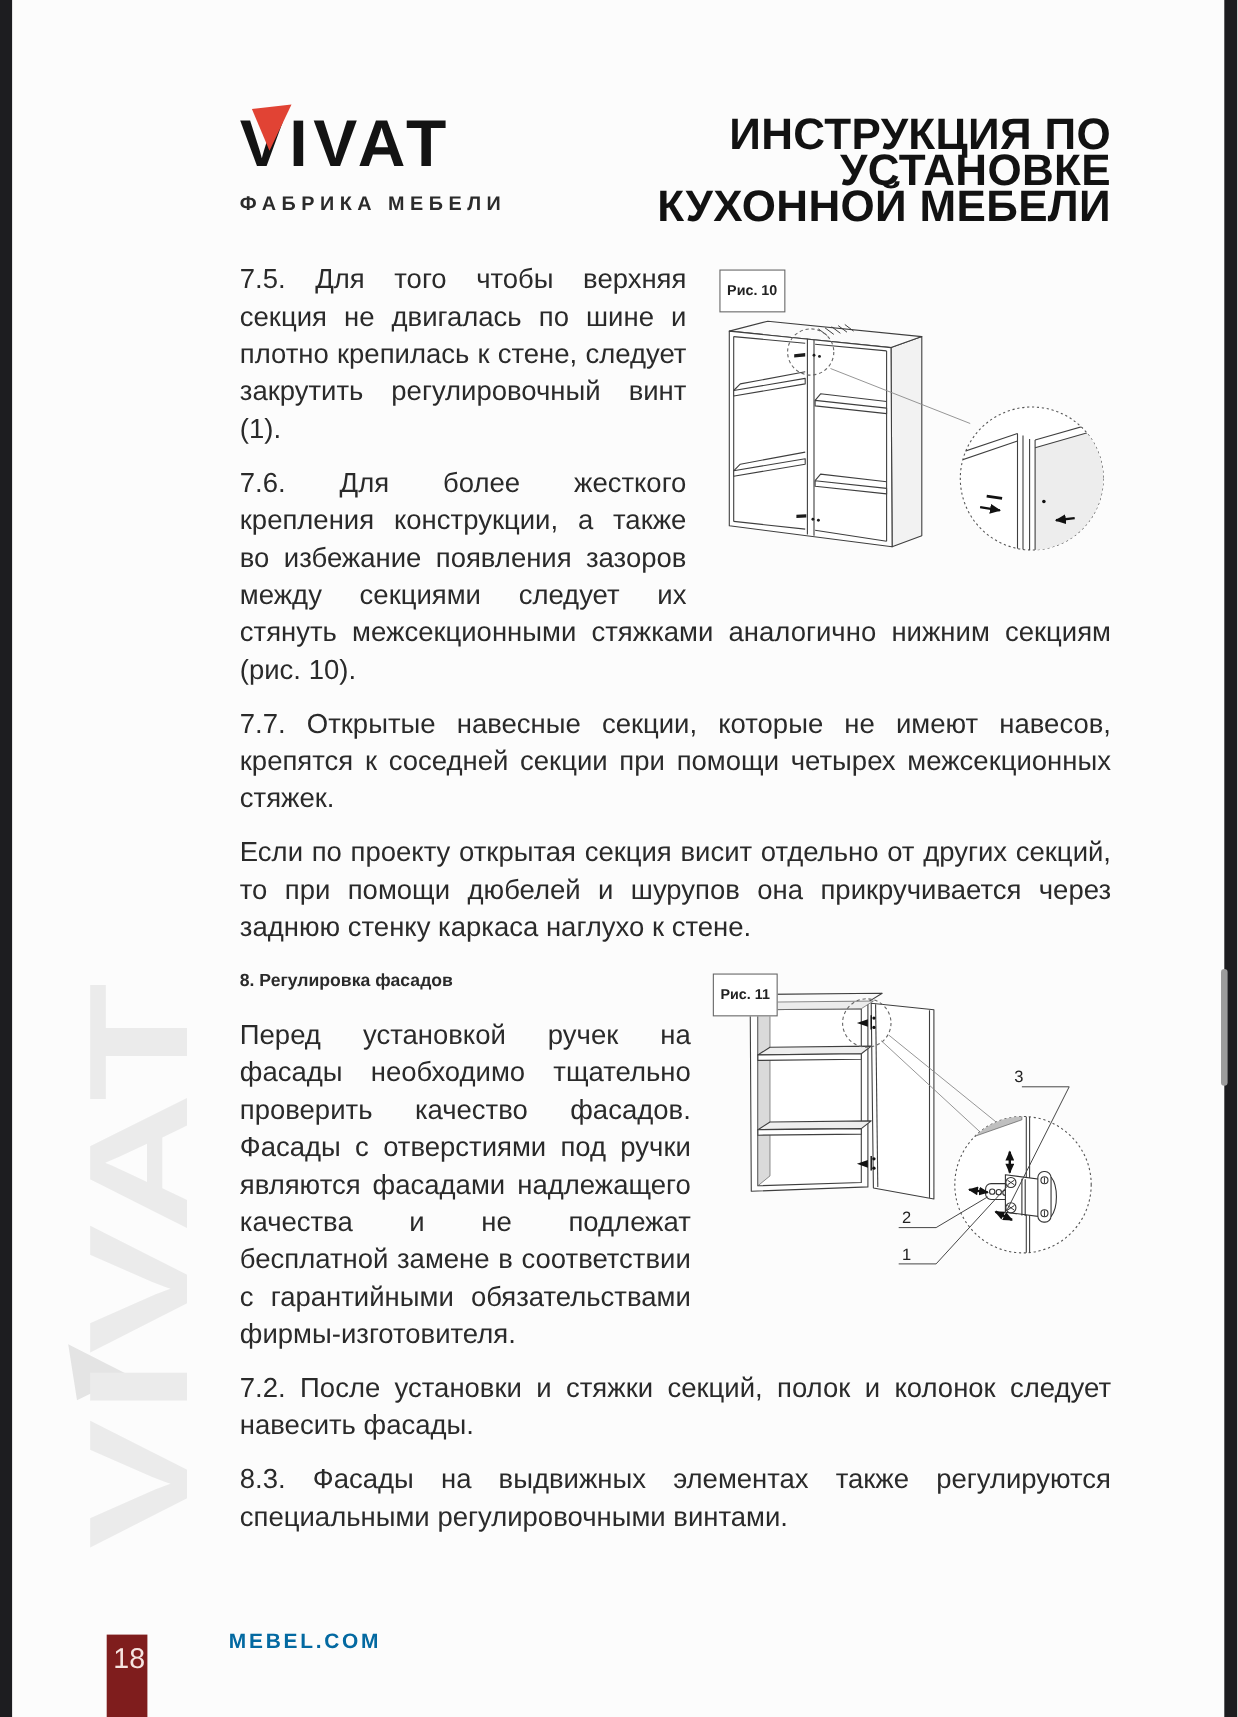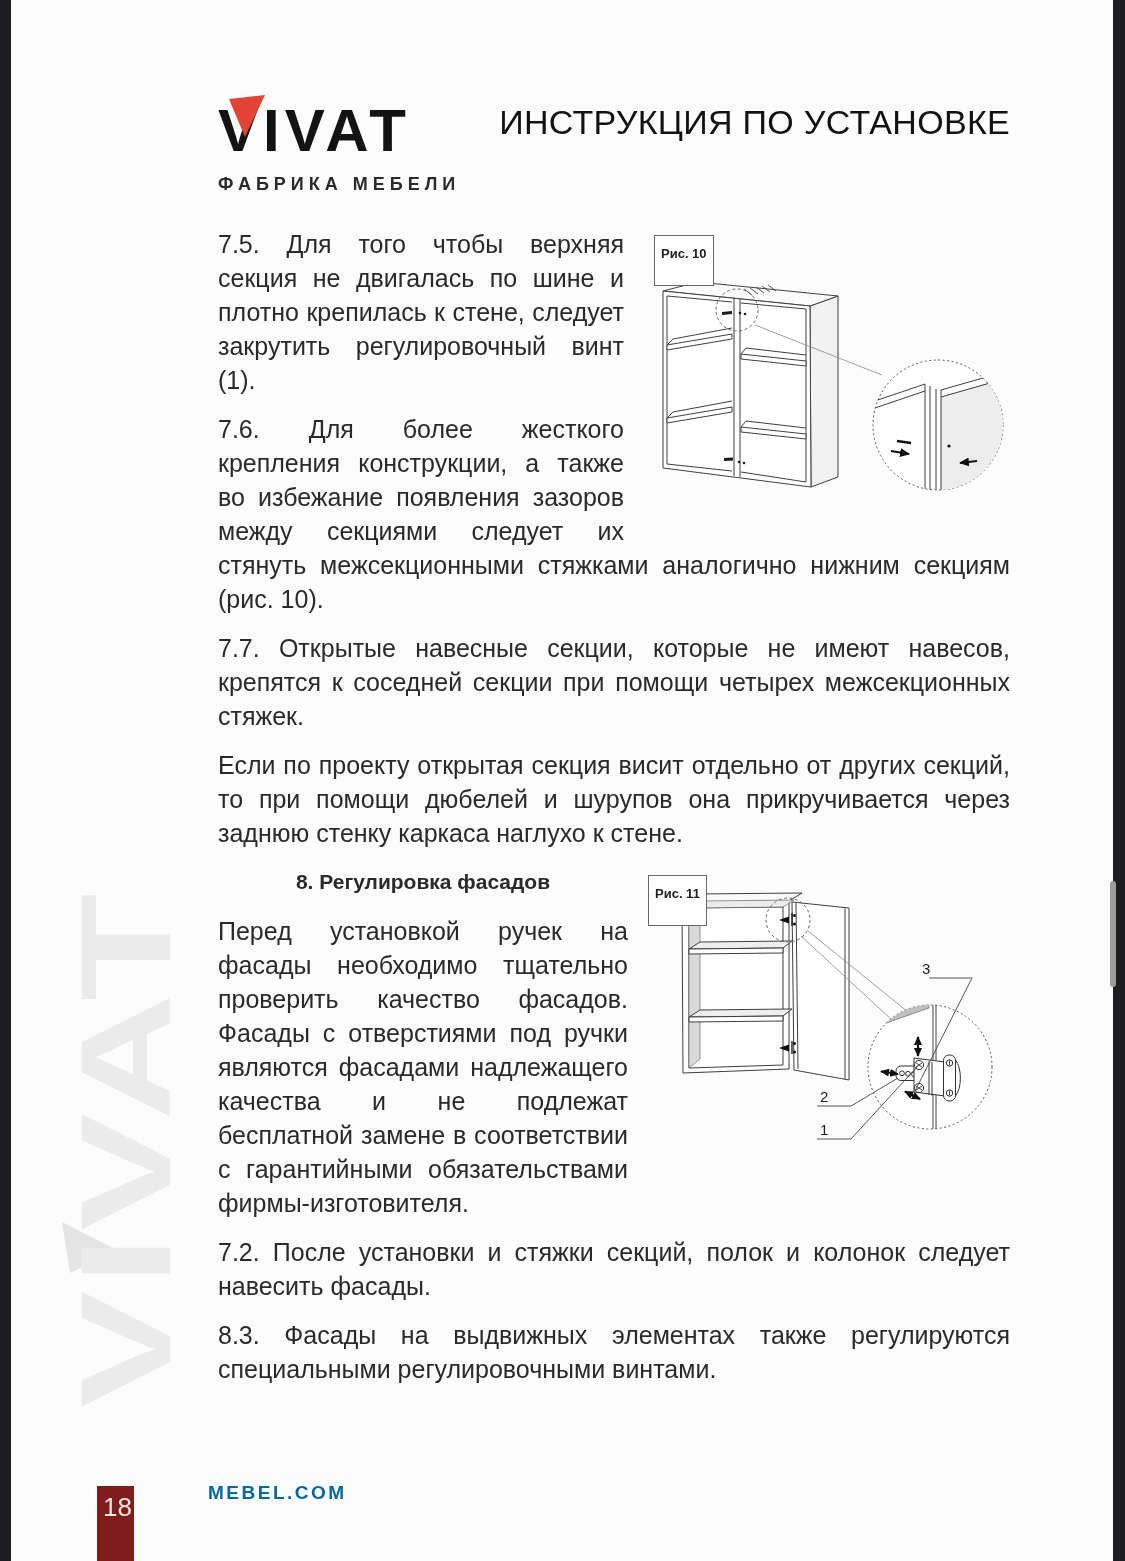--- a/index.html
+++ b/index.html
@@ -21,33 +21,33 @@
     position:absolute; left:218px; top:94px; width:792px; height:1386px;
     overflow:hidden; z-index:2;
   }
   .header { display:flex; justify-content:space-between; align-items:flex-start; }
   .logo-block { width:240px; }
   .logo-tagline {
     margin-top:10px; text-align:center; font-size:18px; font-weight:bold;
     letter-spacing:5px; color:#2b2b2b; white-space:nowrap;
   }
   .doc-title {
-    margin-top:12px; text-align:right; font-weight:normal; font-size:34px;
+    margin-top:12px; text-align:right; font-weight:bold; font-size:40px;
     line-height:33px; color:#121212; letter-spacing:0.3px;
   }
   .body-text { margin-top:32px; font-size:25px; line-height:34px; color:#2a2a2a; text-align:justify; }
   .body-text p { margin:0 0 15px 0; }
-  .para-head { font-weight:bold; font-size:21px; margin:6px 0 4px 0; text-align:center; }
+  .para-head { font-weight:bold; font-size:16px; margin:6px 0 4px 0; text-align:left; }
   .figure { float:right; position:relative; background:#fcfcfc; }
   .fig10 { width:362px; height:296px; margin:2px 0 14px 24px; }
   .fig11 { width:368px; height:316px; margin:4px 0 10px 14px; }
   .figure svg { position:absolute; inset:0; }
   .fig-label {
     position:absolute; top:6px; left:6px; z-index:3; background:#fff;
-    border:1.5px solid #676767; padding:1px 6px 14px; font-size:13px;
+    border:1.5px solid #676767; padding:1px 6px 2px; font-size:13px;
     font-weight:bold; color:#222; white-space:nowrap;
   }
   .footer-brand {
     position:absolute; left:208px; top:1482px; z-index:2;
     font-size:19px; font-weight:bold; letter-spacing:2.5px; color:#0369a1;
   }
   .pagenum-box {
     position:absolute; left:97px; top:1486px; width:37px; height:94px;
     background:#7f1d1d; z-index:3; padding:6px 0 0 6px;
   }
@@ -75,20 +75,21 @@
     <div class="header">
       <div class="logo-block">
         <svg width="240" height="66" viewBox="0 0 240 66">
           <text x="0" y="57" font-family="Liberation Sans, sans-serif" font-weight="bold" font-size="60" letter-spacing="5" fill="#131313">VIVAT</text>
           <polygon points="11,5 47,1 27,43" fill="#e14334"></polygon>
         </svg>
         <div class="logo-tagline">ФАБРИКА МЕБЕЛИ</div>
       </div>
       <div class="doc-title">
         <div>ИНСТРУКЦИЯ ПО УСТАНОВКЕ</div>
+        <div>КУХОННОЙ МЕБЕЛИ</div>
       </div>
     </div>
 
     <div class="body-text clearfix">
 
       <div class="figure fig10">
         <div class="fig-label">Рис. 10</div>
         <svg viewBox="0 0 362 296">
           <defs>
             <marker id="ah10" markerUnits="userSpaceOnUse" markerWidth="11" markerHeight="9" refX="9" refY="4.5" orient="auto">

